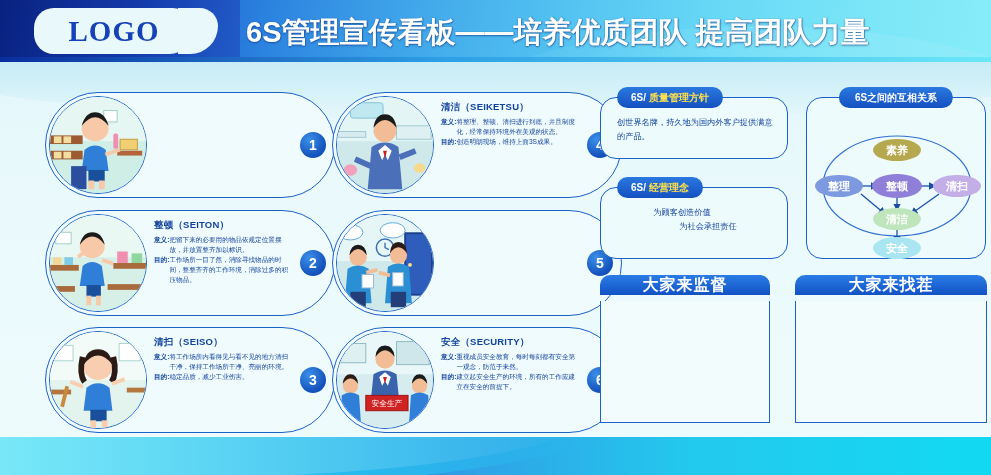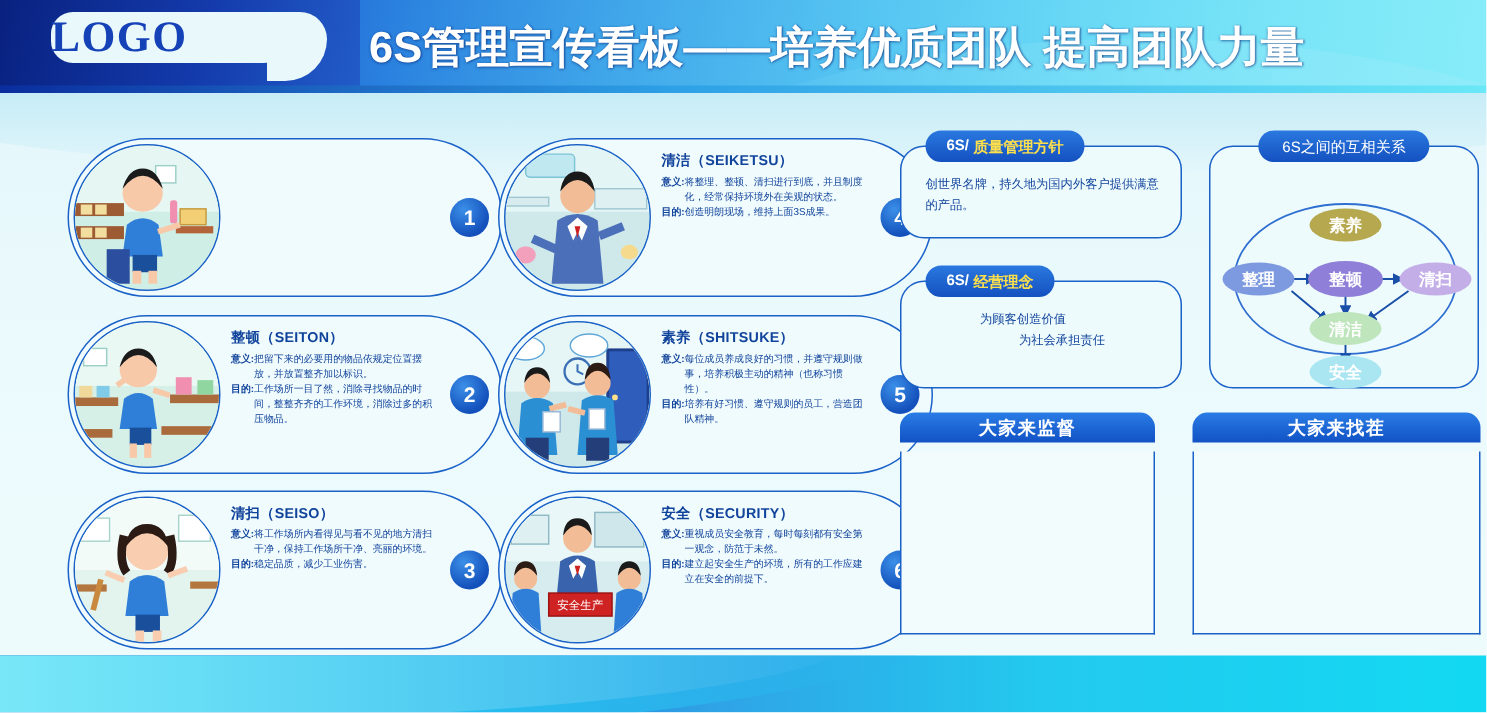--- a/index.html
+++ b/index.html
@@ -35,24 +35,24 @@
     width: 760px; height: 150px;
     background: linear-gradient(90deg, rgba(255,255,255,0.0), rgba(160,235,250,0.45));
     border-radius: 50% 50% 0 0 / 100% 100% 0 0;
   }
   #header .darkwedge {
     position: absolute; left: 0; top: 0; width: 240px; height: 62px;
     background: linear-gradient(105deg, #061f7e 0%, #0b33a8 55%, #1553c6 100%);
   }
   #logo-plate {
     position: absolute; left: 34px; top: 8px;
-    width: 160px; height: 34px;
+    width: 160px; height: 46px;
     background: #e9f8fb;
     border-radius: 24px 26px 30px 24px;
-    display: flex; align-items: center; 
+    display: flex; align-items: center; justify-content: center;
     z-index: 4;
   }
   #logo-plate .logo-text {
     font-family: "Liberation Serif", "DejaVu Serif", serif;
     font-weight: bold; font-size: 29px; color: #1642b8;
     letter-spacing: 1px;
   }
   #logo-plate .tail {
     position: absolute; right: -24px; top: 0; width: 40px; height: 46px;
     background: #e9f8fb;
@@ -176,31 +176,31 @@
     border: 1.6px solid #1a61c8;
     border-radius: 16px;
     background: #eefbfd;
   }
   #diagram .pill {
     position: absolute; left: 50%; transform: translateX(-50%); top: -11px;
     height: 21px; padding: 0 16px;
     background: linear-gradient(180deg,#2a78e0,#1451c0);
     border-radius: 11px;
     display: flex; align-items: center;
-    font-size: 10px; font-weight: normal; color: #ffffff; white-space: nowrap;
+    font-size: 10px; font-weight: bold; color: #ffffff; white-space: nowrap;
   }
   #diagram svg { position: absolute; left: 0; top: 0; }
 
   
   .bbox { position: absolute; }
   .bbox .hdr {
     position: absolute; left: 0; top: 0; width: 100%; height: 20px;
     background: linear-gradient(180deg,#2a7ce6,#1152c4);
     border-radius: 10px 10px 0 0;
-    color: #fff; font-size: 12px; font-weight: bold;
+    color: #fff; font-size: 16px; font-weight: bold;
     display: flex; align-items: center; justify-content: center;
     letter-spacing: 1px;
   }
   .bbox .area {
     position: absolute; left: 0; top: 26px; width: 100%; bottom: 0;
     border: 1.4px solid #1a61c8;
     border-top: none;
     background: #f2fcfd;
   }
 </style>
@@ -375,31 +375,20 @@
         <rect x="14" y="80" width="16" height="16" fill="#243e7a"></rect>
         <ellipse cx="64" cy="42" rx="9" ry="9" fill="#f2bd96"></ellipse>
         <path d="M55 40 q9 -13 18 0 q-1 -12 -9 -12 q-8 0 -9 12z" fill="#2b1b14"></path>
         <path d="M53 54 q11 -7 22 0 l3 38 h-28z" fill="#2b8fd4"></path>
         <rect x="56" y="80" width="16" height="16" fill="#243e7a"></rect>
         <rect x="30" y="58" width="12" height="4" fill="#f2bd96" transform="rotate(-14 30 58)"></rect>
         <rect x="44" y="58" width="12" height="4" fill="#f2bd96" transform="rotate(14 44 58)"></rect>
         <rect x="26" y="62" width="12" height="14" fill="#ffffff" stroke="#9ab8d8"></rect>
         <rect x="58" y="60" width="11" height="14" fill="#ffffff" stroke="#9ab8d8"></rect>
       </svg>
-    </div>
-    <div class="txt">
-      <div class="ttl">素养（SHITSUKE）</div>
-      <div class="row">
-        <span class="lbl">意义:</span>
-        <span class="val">每位成员养成良好的习惯，并遵守规则做事，培养积极主动的精神（也称习惯性）。</span>
-      </div>
-      <div class="row">
-        <span class="lbl">目的:</span>
-        <span class="val">培养有好习惯、遵守规则的员工，营造团队精神。</span>
-      </div>
     </div>
     <div class="badge">5</div>
   </div>
 
   <div class="card" style="left:332px; top:327px;">
     <div class="illus">
       <svg class="scene" viewBox="0 0 100 100">
         <rect width="100" height="100" fill="#d6ecee"></rect>
         <rect x="0" y="0" width="100" height="44" fill="#eaf7f8"></rect>
         <rect x="62" y="10" width="34" height="24" fill="#cfe6ea" stroke="#8fb9c4"></rect>

